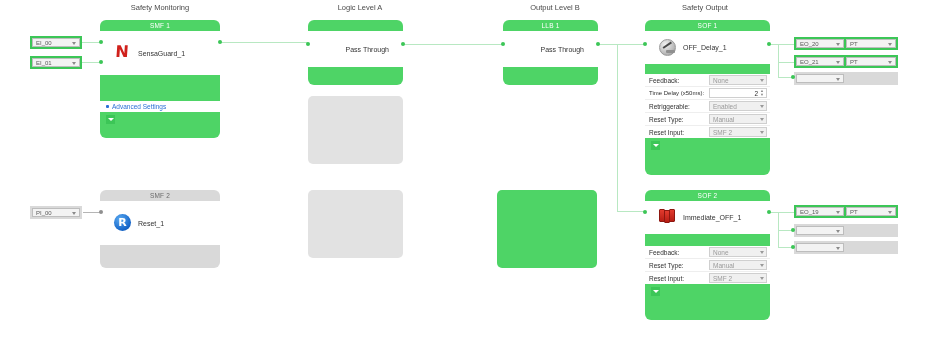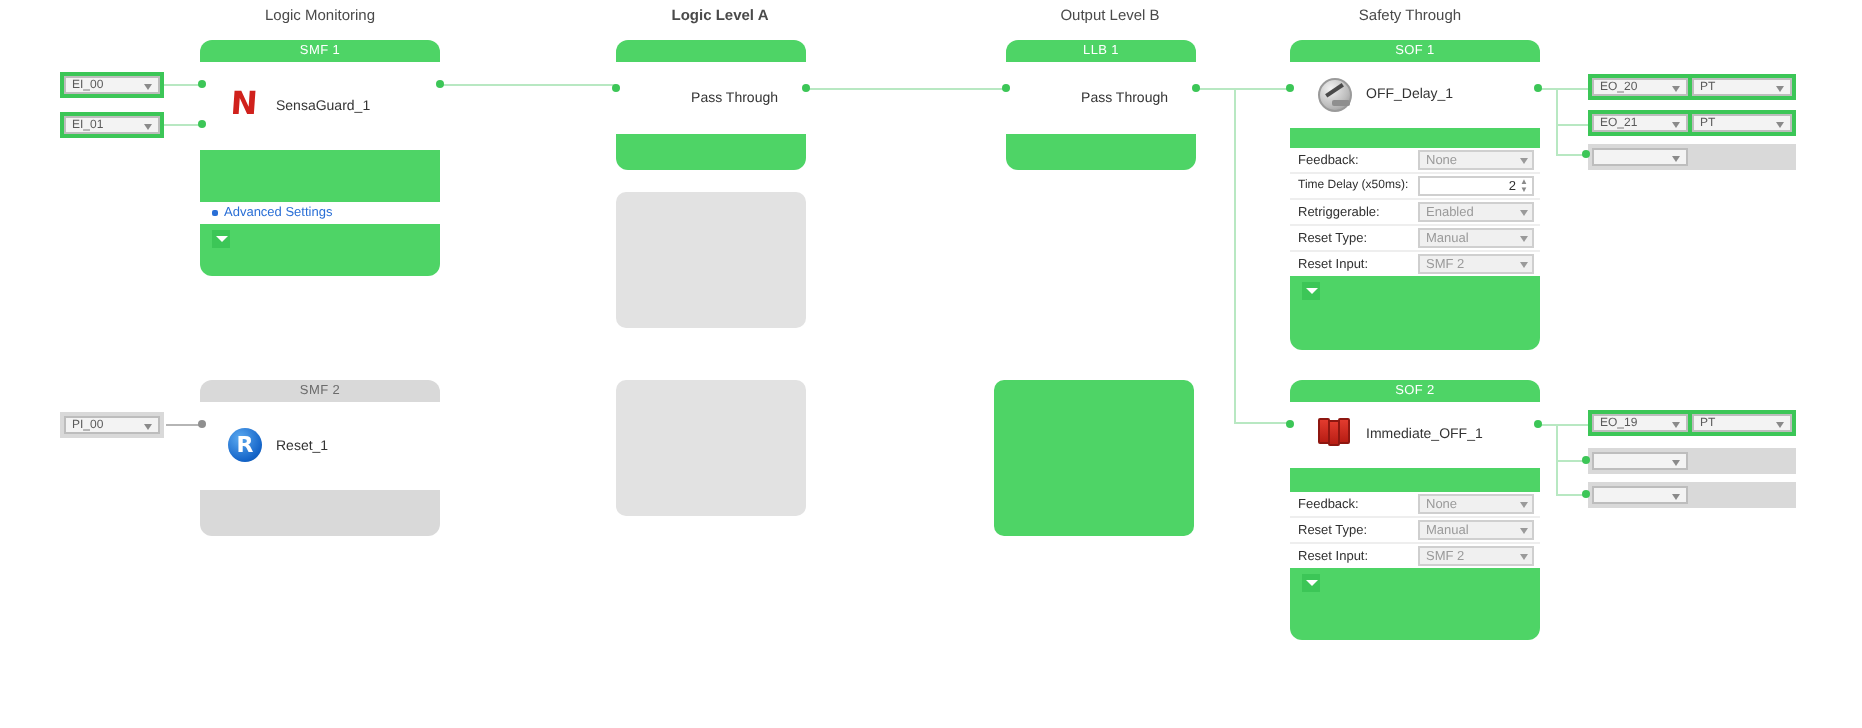--- a/index.html
+++ b/index.html
@@ -236,24 +236,24 @@
     border-right:3px solid transparent;
     border-top:3.5px solid #ffffff;
   }
   .chev.onfoot{position:absolute;left:3px;top:2px;}
 </style>
 </head>
 <body>
 
 <div class="canvas">
 
-  <div class="col-title" style="left:100px;top:3px;width:120px;">Logic Monitoring</div>
-  <div class="col-title" style="left:300px;top:3px;width:120px;font-weight:bold;">Logic Level A</div>
+  <div class="col-title" style="left:100px;top:3px;width:120px;">Safety Monitoring</div>
+  <div class="col-title" style="left:300px;top:3px;width:120px;">Logic Level A</div>
   <div class="col-title" style="left:495px;top:3px;width:120px;">Output Level B</div>
-  <div class="col-title" style="left:645px;top:3px;width:120px;">Safety Through</div>
+  <div class="col-title" style="left:645px;top:3px;width:120px;">Safety Output</div>
 
   <div class="wire h" style="left:80px;top:42px;width:22px;"></div>
 
   <div class="wire h" style="left:80px;top:62px;width:22px;"></div>
   <div class="wire v" style="left:101px;top:42px;height:21px;"></div>
 
   <div class="wire h" style="left:220px;top:42px;width:88px;"></div>
 
   <div class="wire h" style="left:403px;top:44px;width:100px;"></div>
 

